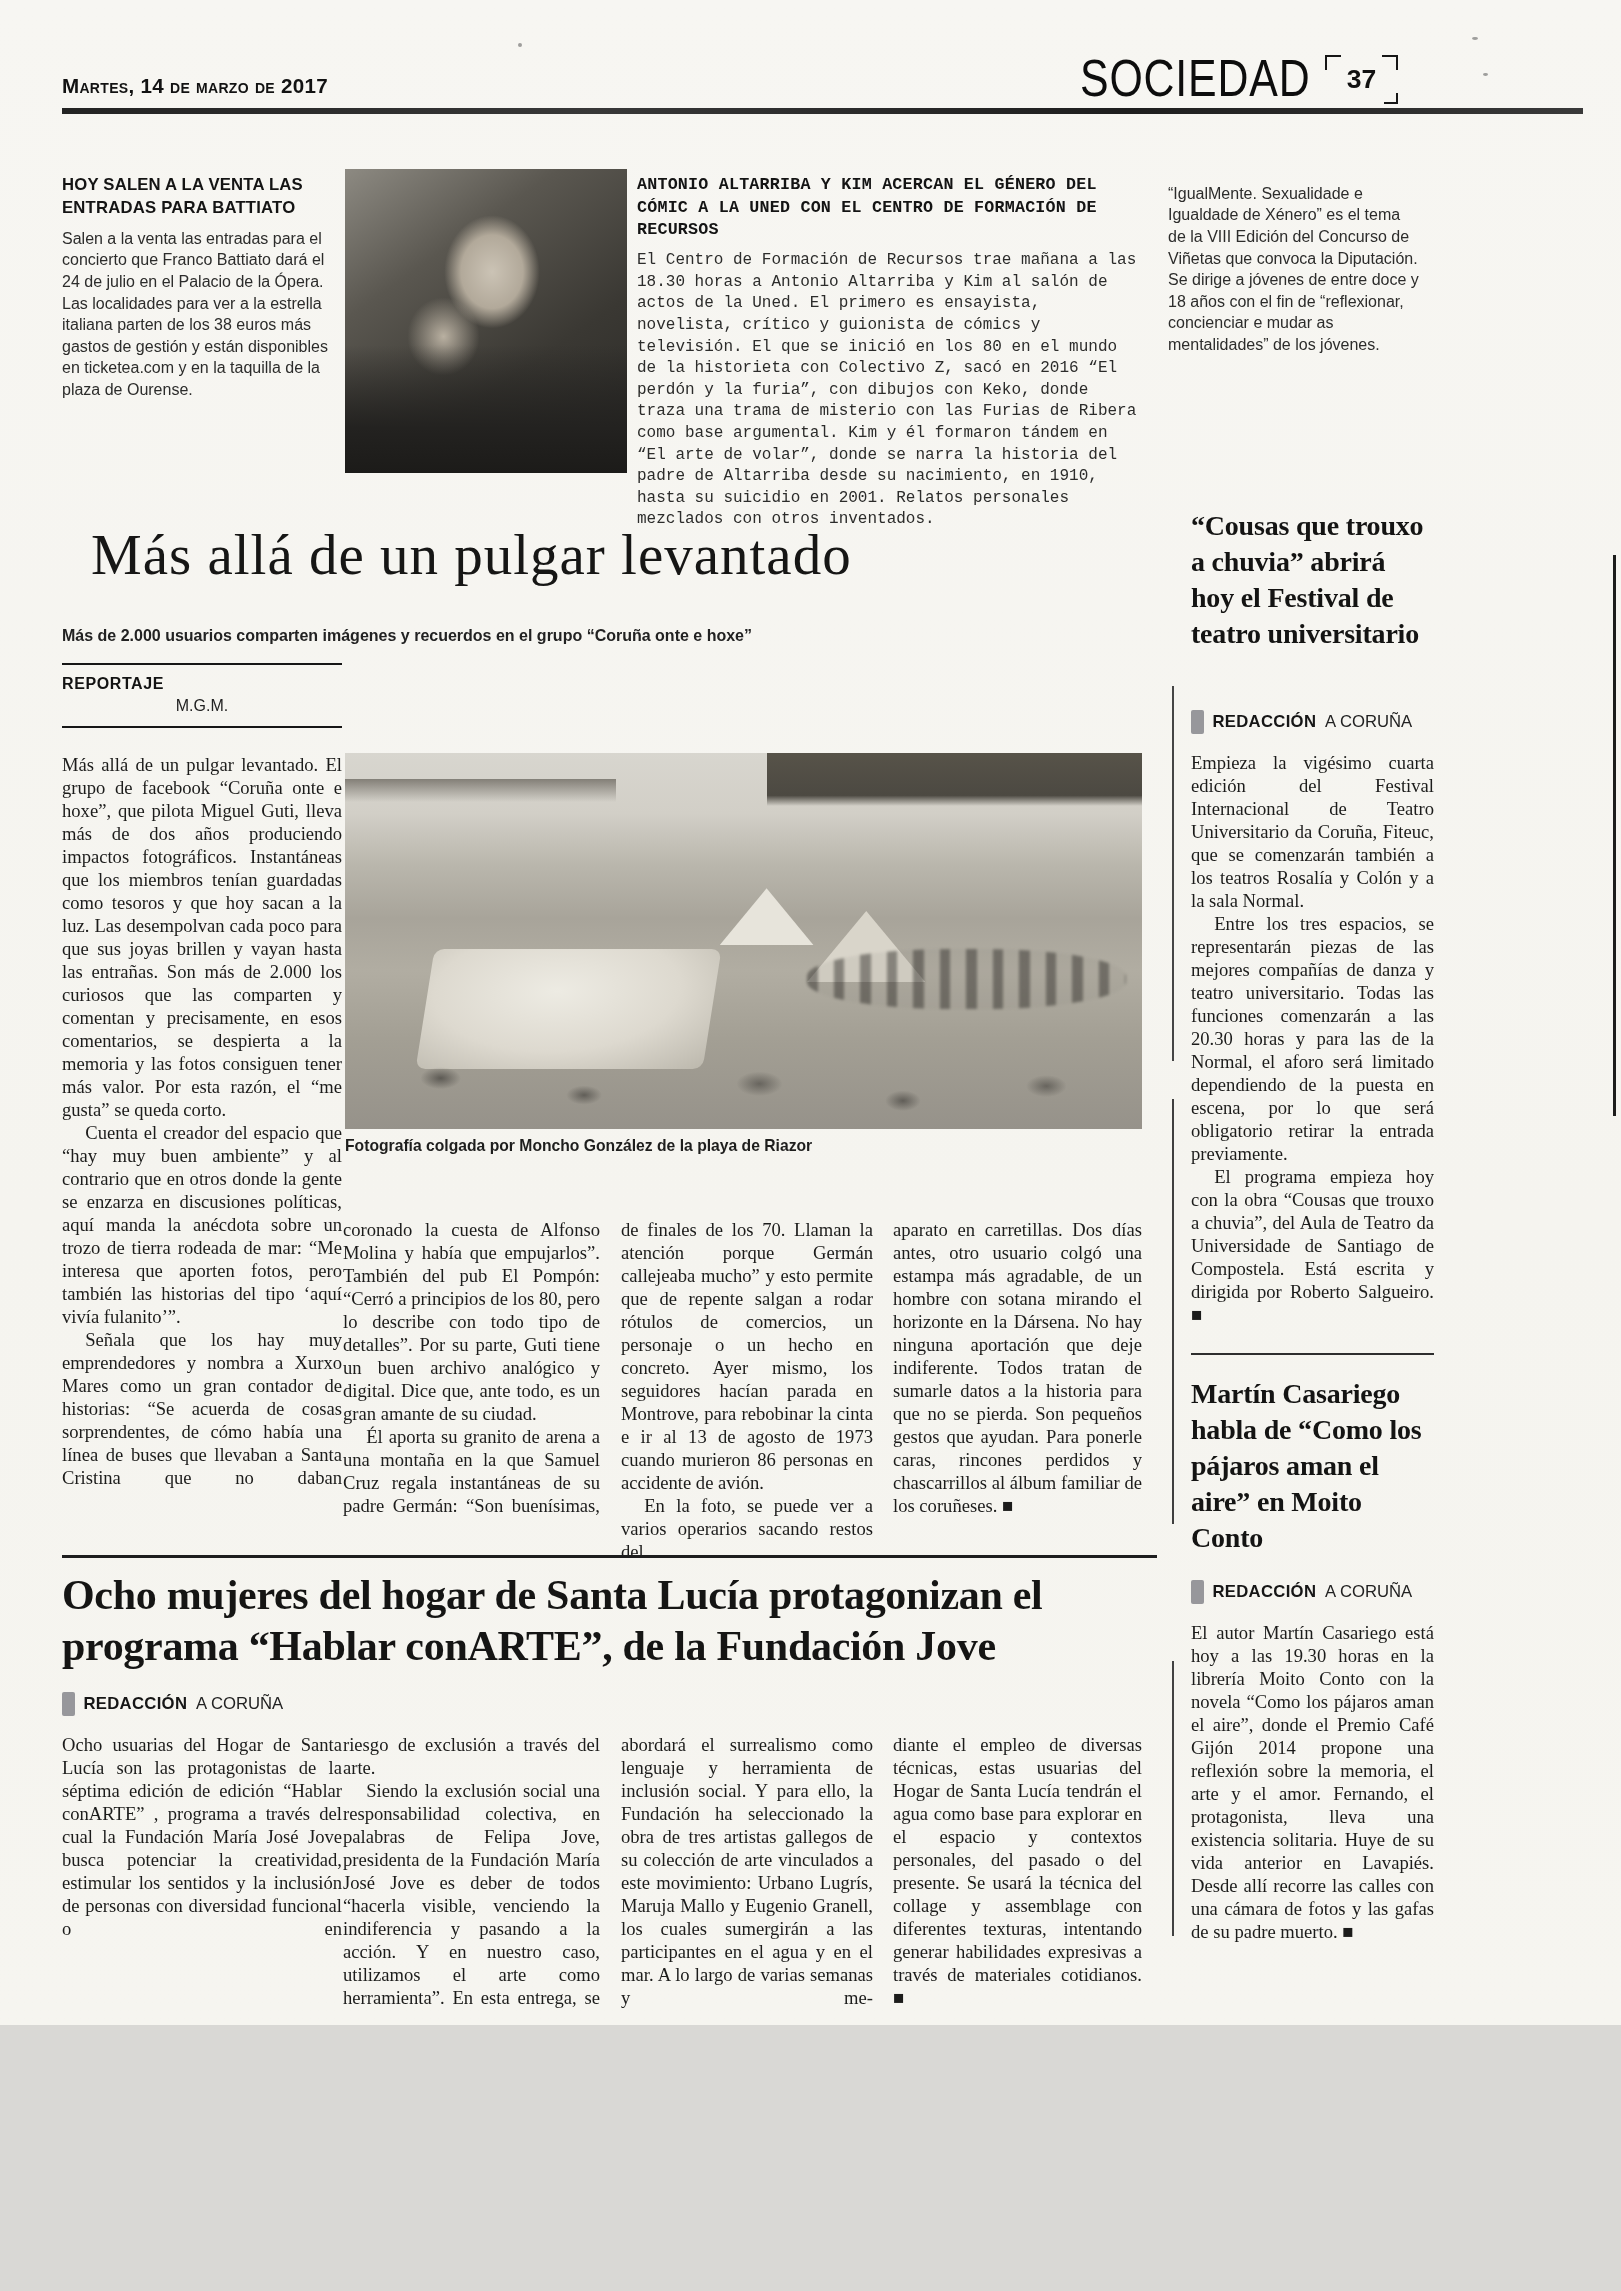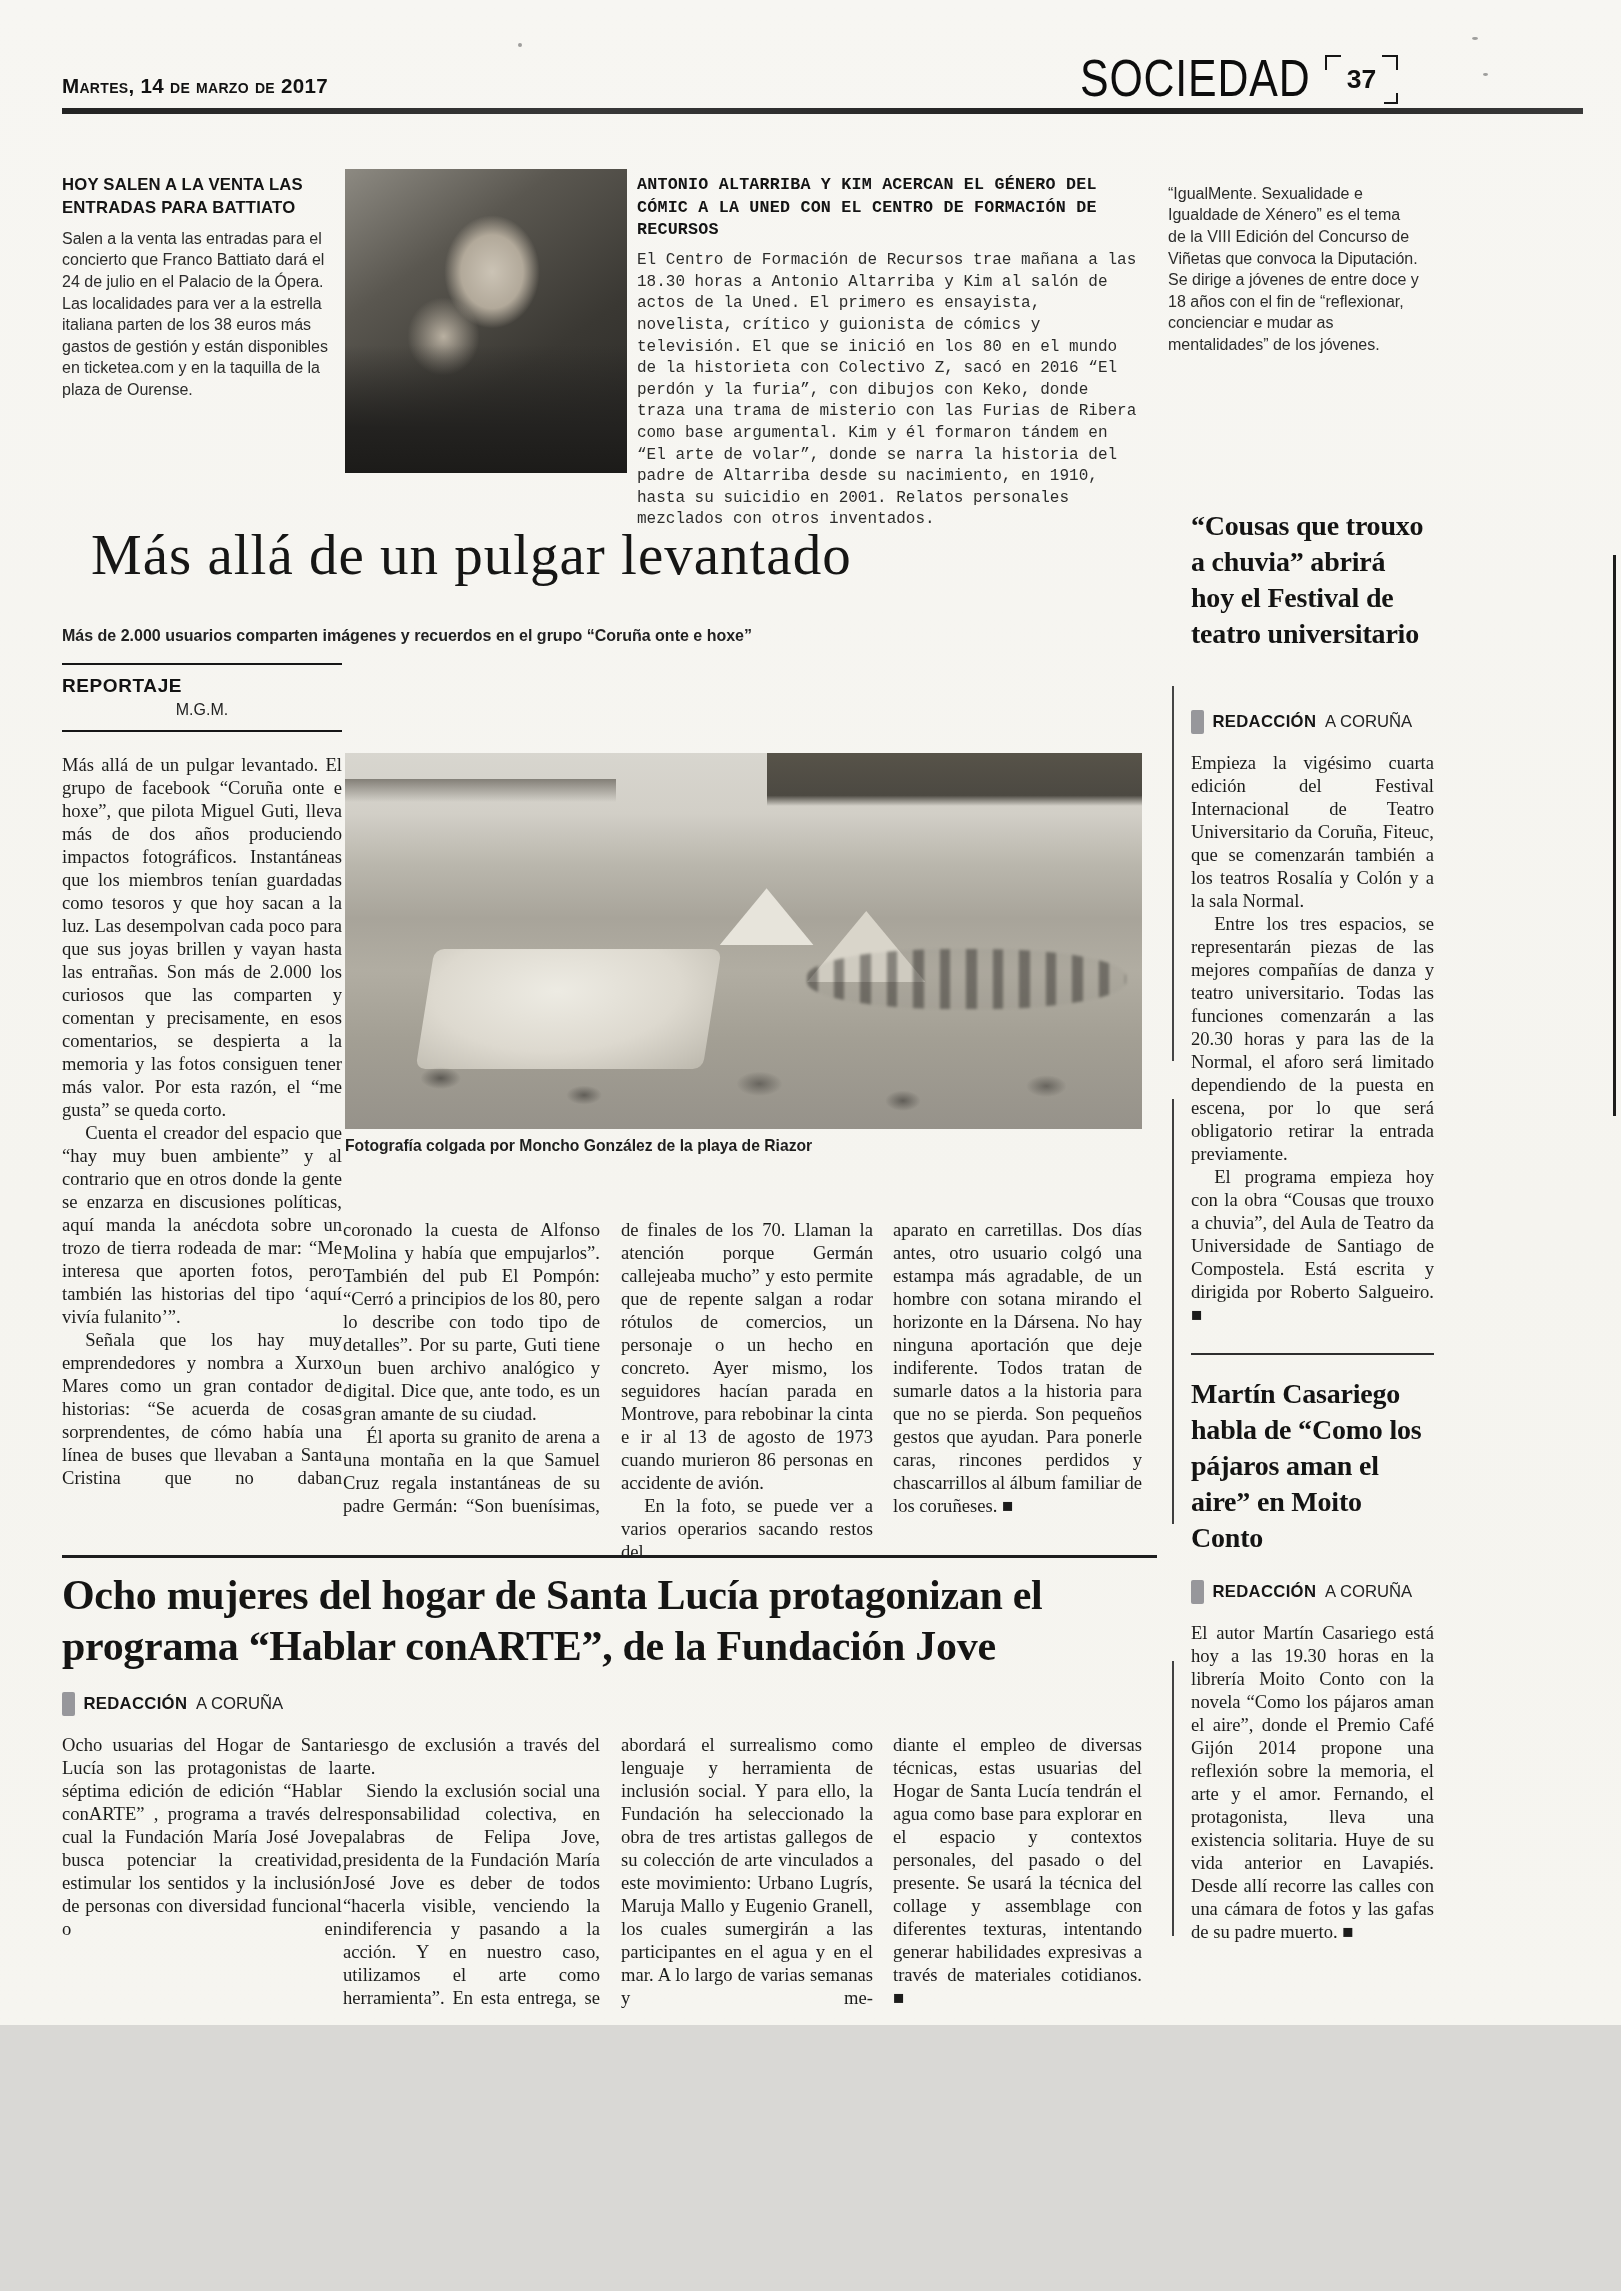--- a/index.html
+++ b/index.html
@@ -41,21 +41,21 @@
     background:radial-gradient(ellipse at 50% 50%, #b9b0a1 0%, rgba(90,86,78,0) 70%); }
   .bp-shadow { position:absolute; left:0; bottom:0; width:100%; height:42%;
     background:linear-gradient(180deg, rgba(25,24,22,0) 0%, #232220 65%, #1c1b19 100%); }
 
   
   .headline { left:59px; top:524px; width:1093px; font-size:57px; line-height:61px;
               font-weight:400; letter-spacing:1px; color:#161615;margin-left:32px; }
   .subhead  { left:62px; top:621px; width:1093px; font-size:16px; line-height:29px; color:#222; }
   .kicker-block { left:62px; top:663px; width:280px; border-top:2.9px solid #161616;
                   border-bottom:2px solid #161616; padding:9.8px 0 11.8px; }
-  .kicker-label { font-size:19px; font-weight:700; letter-spacing:0.6px; color:#131313; }
+  .kicker-label { font-size:16px; font-weight:700; letter-spacing:0.6px; color:#131313; }
   .kicker-author { font-size:16px; margin-top:3.9px; color:#222;text-align:center; }
 
   .bodycol { text-align:justify; font-size:18.6px; line-height:23px; color:#1c1c1b;
              font-family:"Liberation Serif","DejaVu Serif",serif; }
   .bodycol p { margin:0; }
   .bodycol p.indent { text-indent:1.25em; }
   .bodycol p.cont { text-align-last:justify; }
   .mcol1 { left:62px;  top:753px;  width:280px; }
   .mcol2 { left:343px; top:1218px; width:257px; }
   .mcol3 { left:621px; top:1218px; width:252px; }

